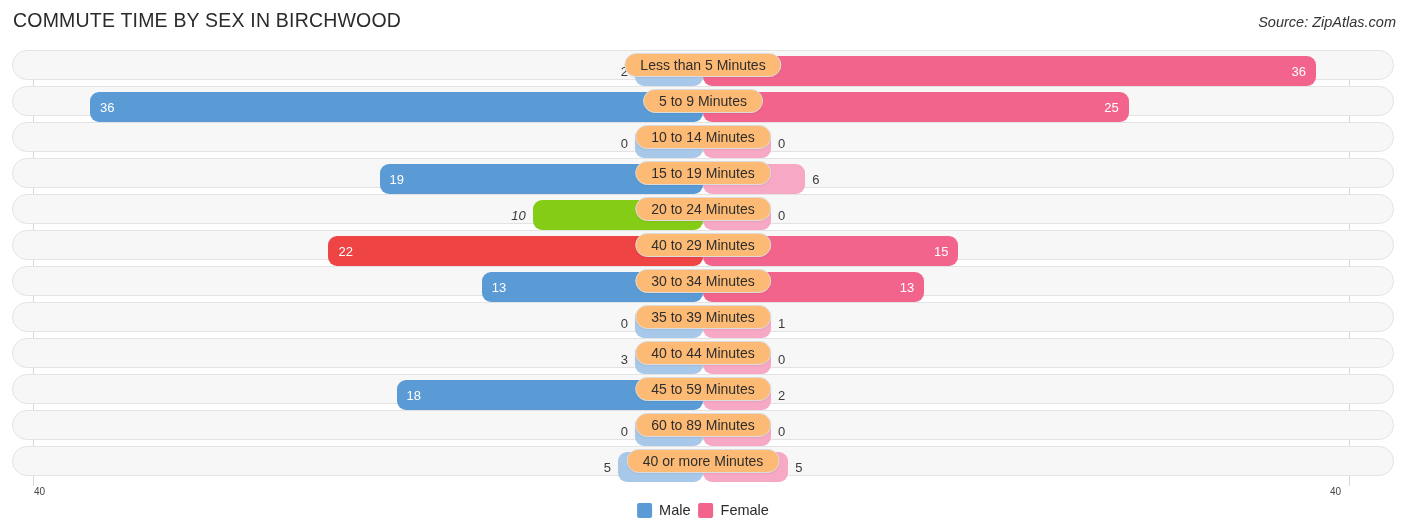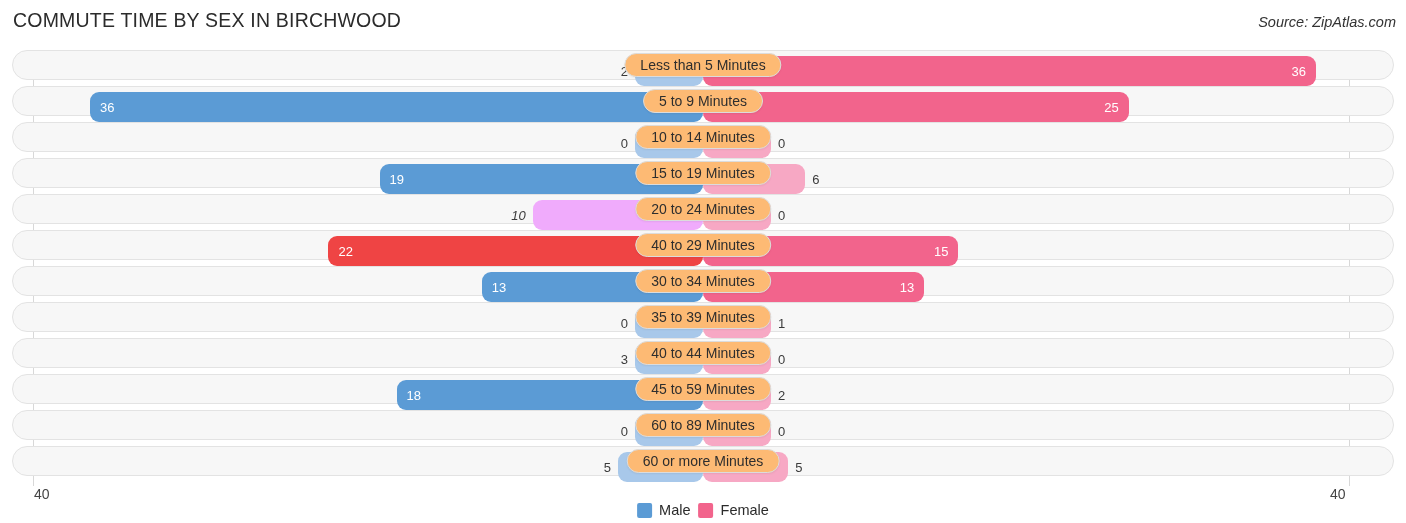--- a/index.html
+++ b/index.html
@@ -90,21 +90,21 @@
     box-shadow: 0 1px 2px rgba(0,0,0,.06);
   }
 
   
   .footer {
     position: absolute; left: 12px; top: 484px;
     width: 1382px; height: 36px;
   }
   .axis-tick {
     position: absolute; top: 2px;
-    font-size: 14px; color: #444;
+    font-size: 10px; color: #444;
   }
   .axis-tick.left  { left: 22px; }
   .axis-tick.right { left: 1318px; }
   .legend {
     position: absolute; left: 50%; top: 2px;
     transform: translateX(-50%);
     display: flex; align-items: center; gap: 8px;
     white-space: nowrap;
     margin-top: 16px;
   }
@@ -169,21 +169,21 @@
           </div>
           <div class="bar female" style="width: 102.15px; background: rgb(247, 168, 196);">
             <span class="bar-val outside">6</span>
           </div>
         </div>
         <div class="cat-pill">15 to 19 Minutes</div>
       </div>
       <div class="row" style="top: 144px;">
         <div class="track"></div>
         <div class="bars">
-          <div class="bar male" style="width: 170.25px; background: #f0abfc; font-style: italic;">
+          <div class="bar male" style="width: 170.25px; background: #84cc16; font-style: italic;">
             <span class="bar-val outside">10</span>
           </div>
           <div class="bar female" style="width: 68px; background: rgb(247, 168, 196);">
             <span class="bar-val outside">0</span>
           </div>
         </div>
         <div class="cat-pill">20 to 24 Minutes</div>
       </div>
       <div class="row" style="top: 180px;">
         <div class="track"></div>
@@ -260,21 +260,21 @@
       <div class="row" style="top: 396px;">
         <div class="track"></div>
         <div class="bars">
           <div class="bar male" style="width: 85.125px; background: rgb(168, 200, 234);">
             <span class="bar-val outside">5</span>
           </div>
           <div class="bar female" style="width: 85.125px; background: rgb(247, 168, 196);">
             <span class="bar-val outside">5</span>
           </div>
         </div>
-        <div class="cat-pill">60 or more Minutes</div>
+        <div class="cat-pill">40 or more Minutes</div>
       </div>
     </div>
 
   <div class="footer">
     <div class="axis-tick left">40</div>
     <div class="axis-tick right">40</div>
     <div class="legend" id="legend">
         <div class="legend-item">
           <span class="legend-swatch" style="background: rgb(91, 155, 213);"></span>
           <span class="legend-label">Male</span>

